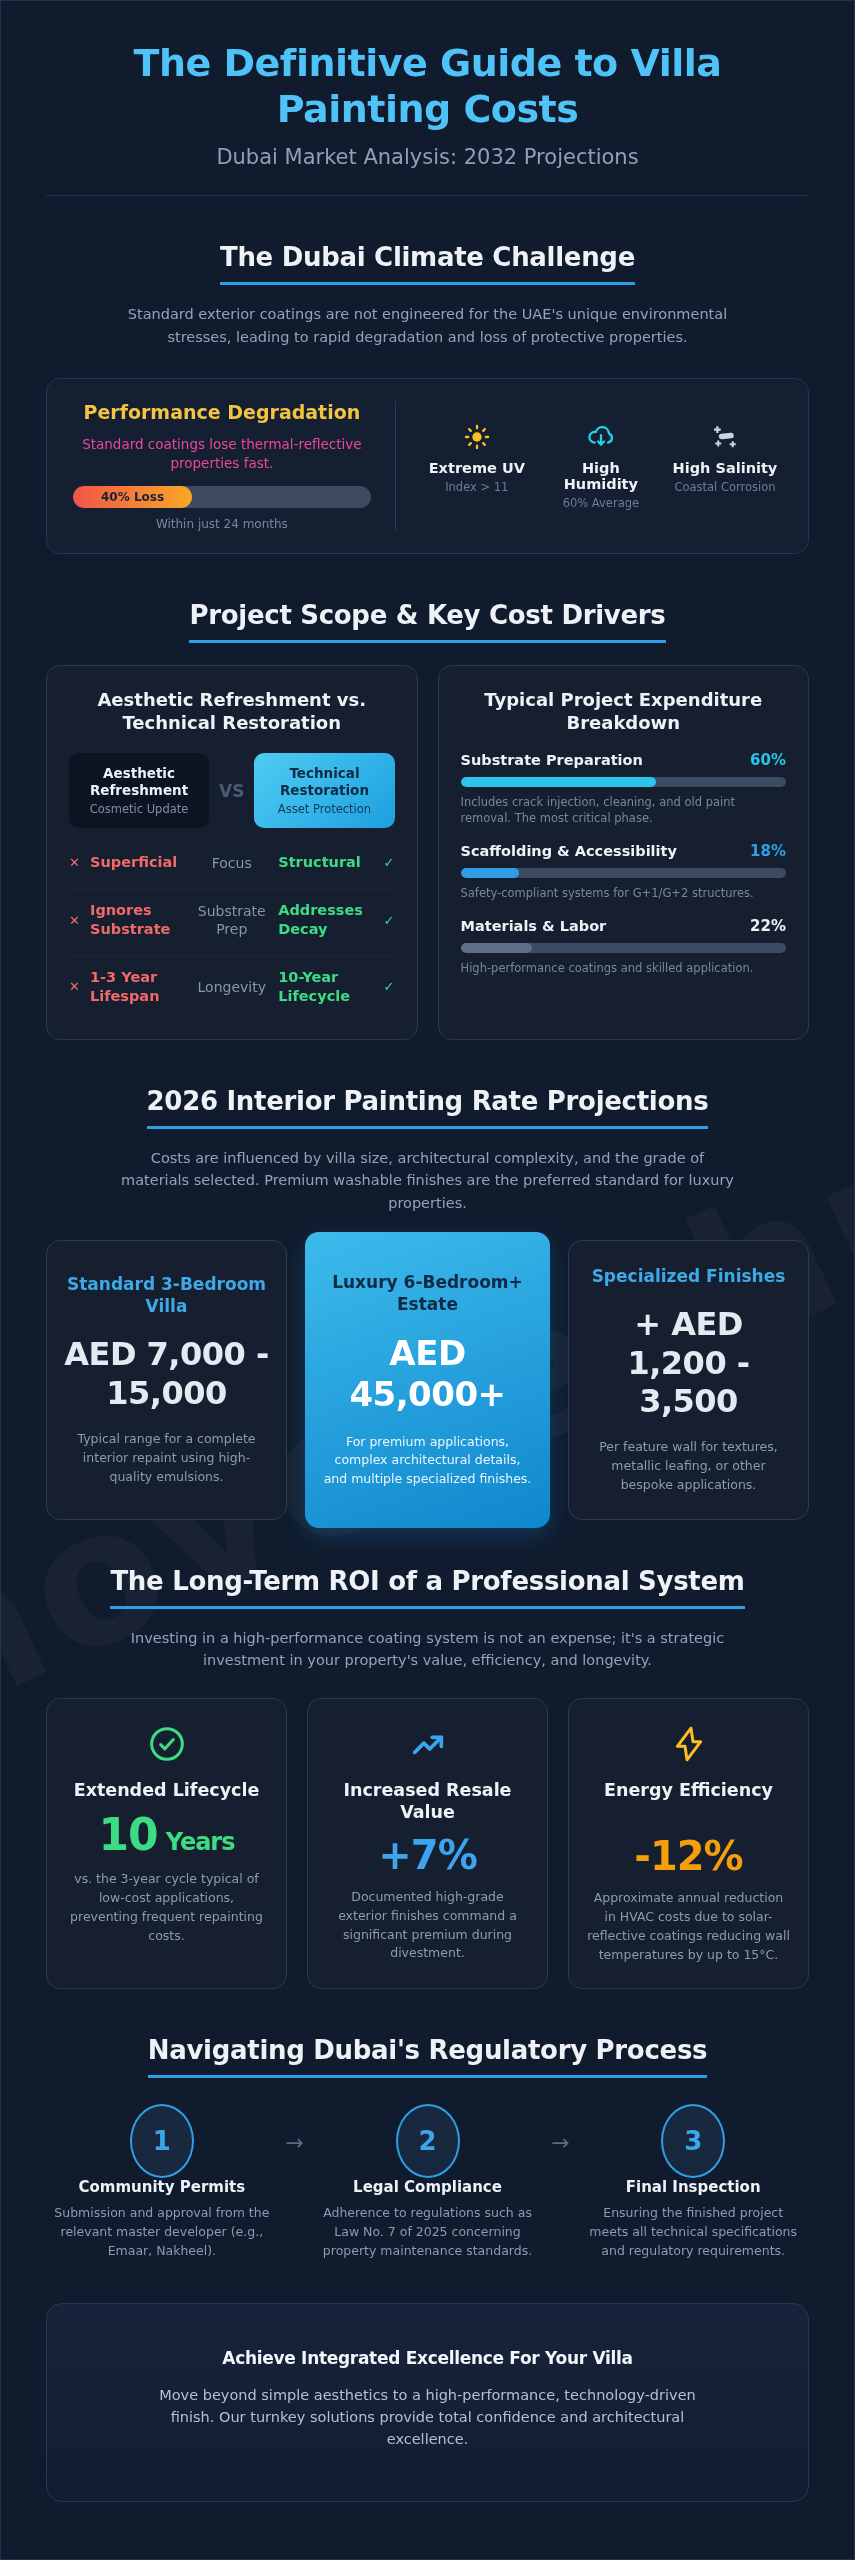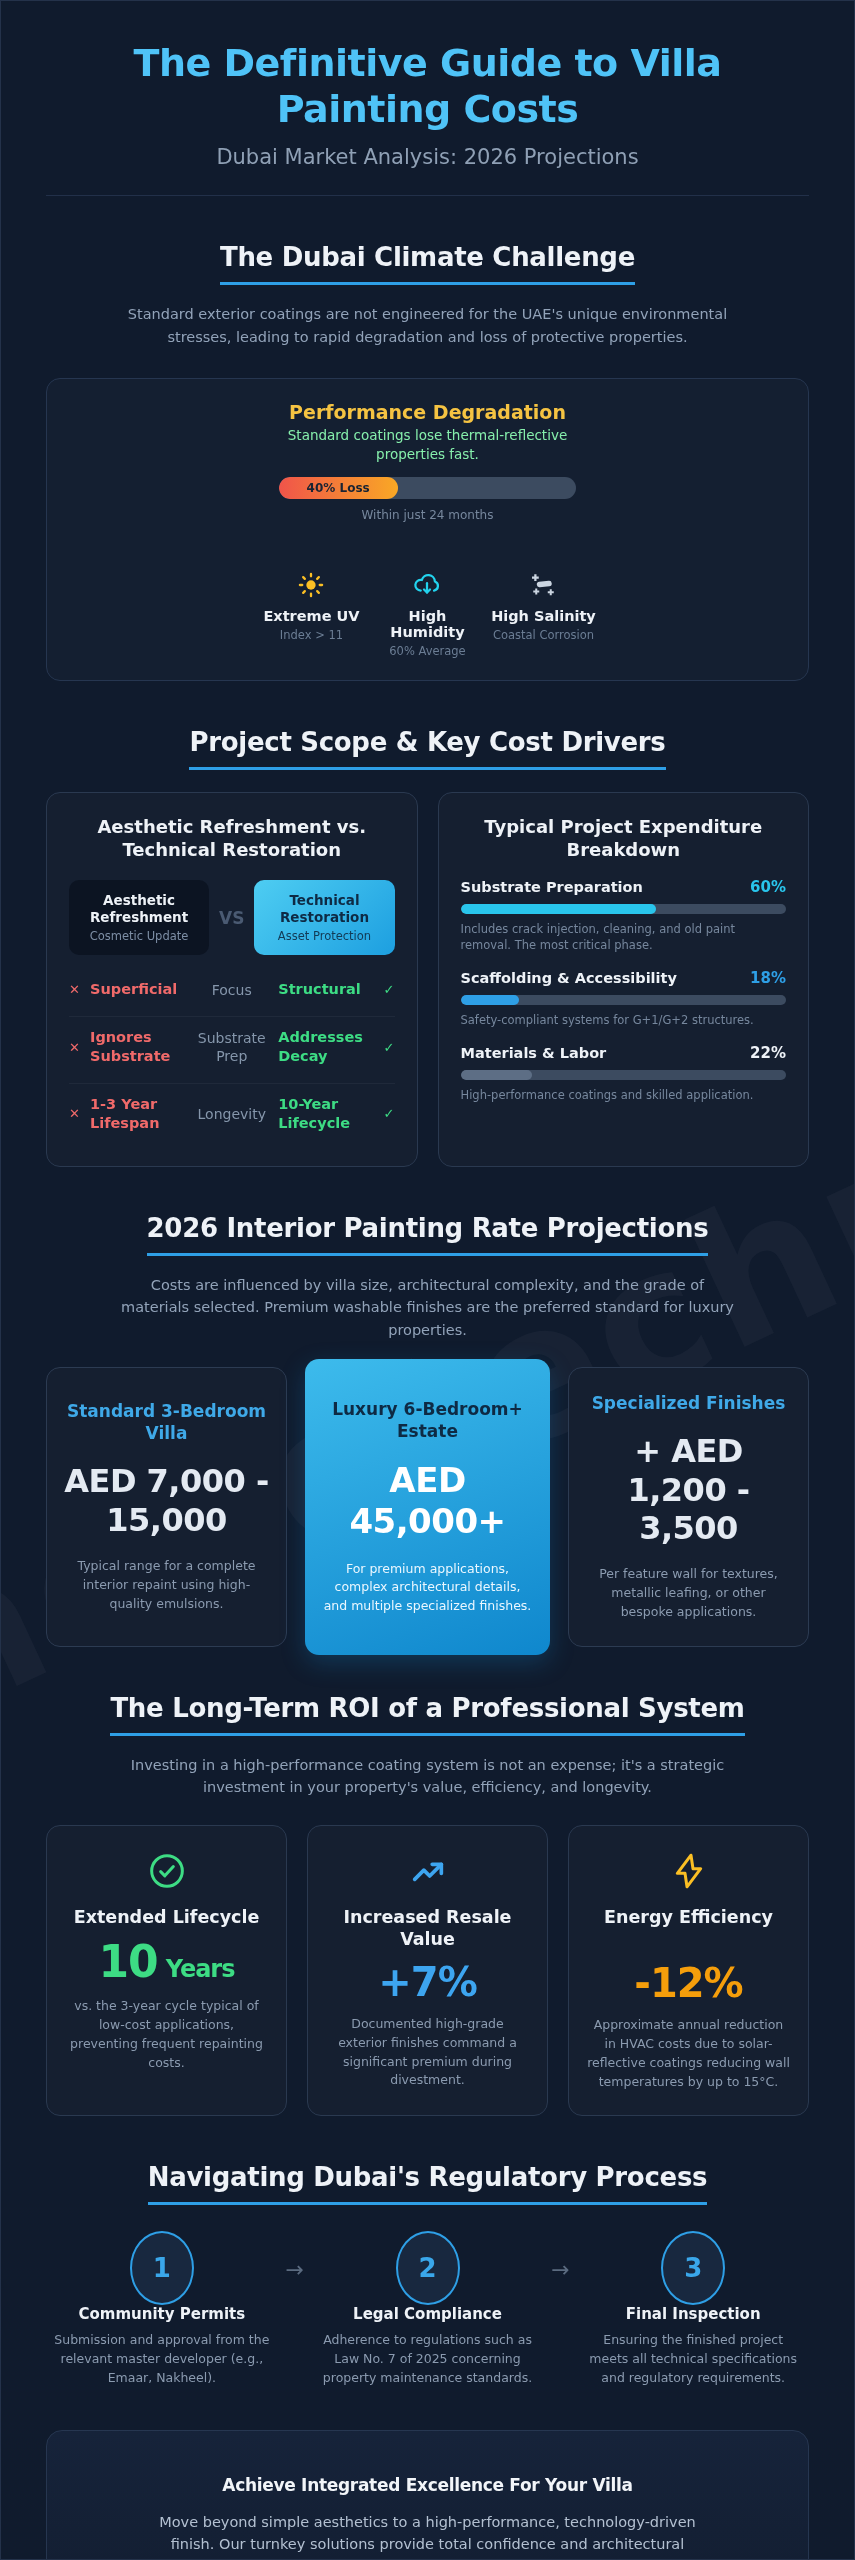--- a/index.html
+++ b/index.html
@@ -29,25 +29,25 @@
     display:inline-block;font-size:26px;font-weight:bold;color:#eef2f7;
     border-bottom:3px solid #2e9fe6;padding-bottom:10px;letter-spacing:-0.3px;
   }
   .sec-intro{
     margin:18px auto 0;max-width:620px;text-align:center;
     font-size:14.5px;line-height:1.55;color:#92a3b9;
   }
   
   .climate-card{
     margin-top:30px;background:#141f31;border:1px solid #263650;border-radius:14px;
-    padding:22px 26px;display:flex;align-items:center;gap:24px;flex-direction:column;
+    padding:22px 26px;display:flex;align-items:center;gap:24px;
   }
   .degrade{width:42%;text-align:center;}
   .degrade-title{font-size:19px;font-weight:bold;color:#f5c342;}
-  .degrade-text{margin-top:3px;font-size:13.5px;line-height:1.4;color:#86efac;}
+  .degrade-text{margin-top:12px;font-size:13.5px;line-height:1.4;color:#ec4899;}
   .degrade-bar{margin-top:13px;height:22px;border-radius:11px;background:#3c4b60;overflow:hidden;}
   .degrade-fill{
     height:100%;border-radius:11px;background:linear-gradient(90deg,#f0544a,#f9a825);
     display:flex;align-items:center;justify-content:center;
     font-size:12px;font-weight:bold;color:#1a2433;
   }
   .degrade-caption{margin-top:9px;font-size:12px;color:#76879d;}
   .v-divider{width:1px;align-self:stretch;background:#2a3a54;}
   .stressors{flex:1;display:flex;gap:10px;}
   .stressor{flex:1;text-align:center;}
@@ -137,21 +137,21 @@
 </style>
 </head>
 <body>
 
 <div class="page">
   <div class="watermark">novotechme.com</div>
 
   <div class="content">
 
     <h1 class="main-title">The Definitive Guide to Villa Painting Costs</h1>
-    <div class="main-sub">Dubai Market Analysis: 2026 Projections</div>
+    <div class="main-sub">Dubai Market Analysis: 2032 Projections</div>
     <hr class="top-divider">
 
     <div class="sec-head">
       <span>The Dubai Climate Challenge</span>
     </div>
     <p class="sec-intro">Standard exterior coatings are not engineered for the UAE's unique environmental stresses, leading to rapid degradation and loss of protective properties.</p>
 
     <div class="climate-card">
       <div class="degrade">
         <div class="degrade-title">Performance Degradation</div>

